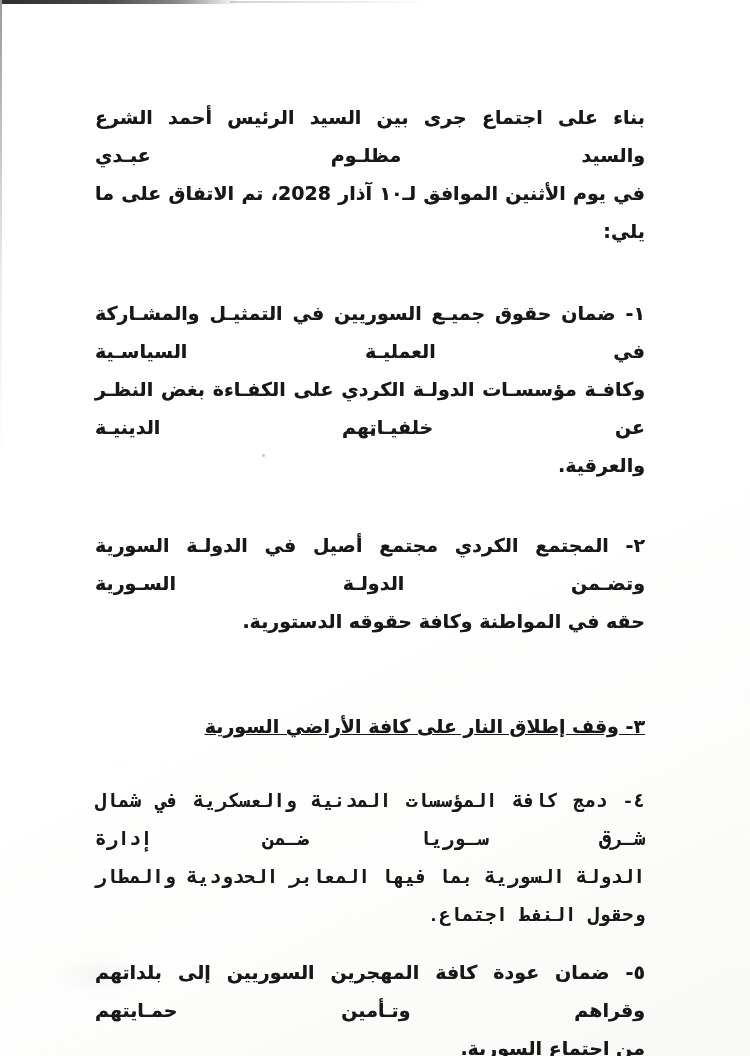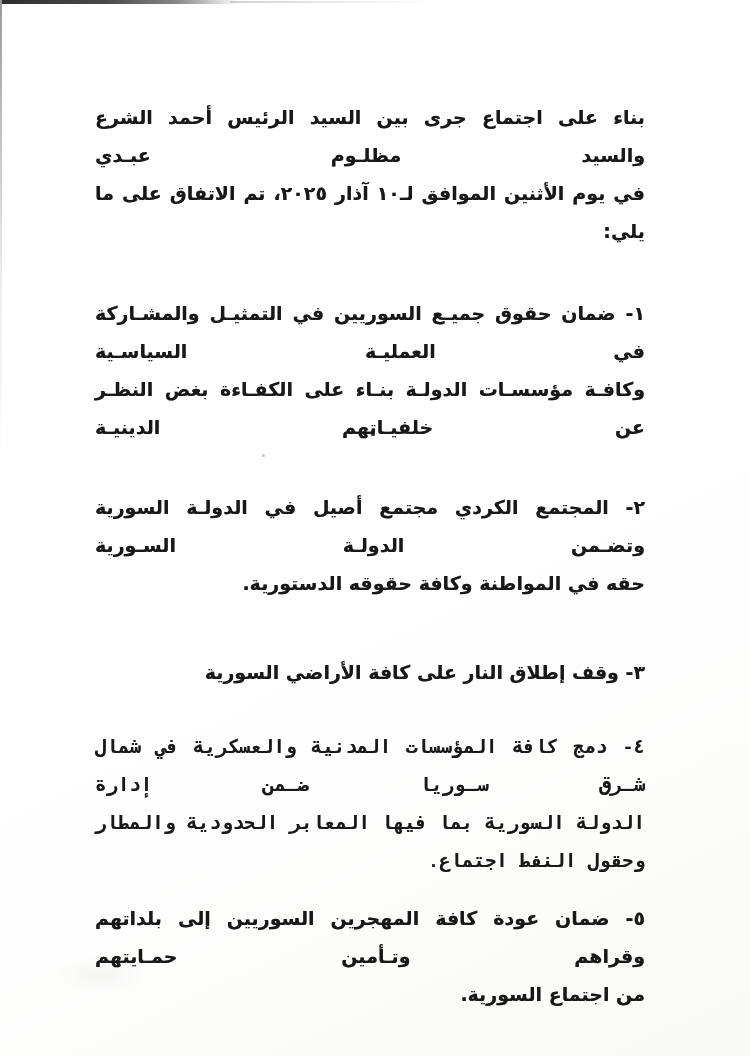--- a/index.html
+++ b/index.html
@@ -58,47 +58,48 @@
   .para .line {
     display: block;
     line-height: 38px;
     text-align: justify;
     text-align-last: justify;
     text-justify: inter-word;
   }
   .para .line.last { text-align-last: right; }
   .p-intro { margin-bottom: 44px; }
   .p-1 { margin-bottom: 42px; }
-  .p-2 { margin-bottom: 51px; }
-  .p-3 { margin-bottom: 38px; }
+  .p-2 { margin-bottom: 67px; }
+  .p-3 { margin-bottom: 38px; text-decoration: underline; }
   .p-4 { margin-bottom: 18px; font-family: Liberation Mono, monospace; }
   .p-5 { }
 </style>
 </head>
 <body>
 
 <div class="page">
 
   <div class="artifact-top-dark"></div>
   <div class="artifact-top-faint"></div>
   <div class="artifact-left-edge"></div>
   <div class="speck-dark"></div>
   <div class="speck-faint"></div>
   <div class="smudge"></div>
 
   <div class="textcol" dir="rtl">
 
     <p class="para p-intro">
       <span class="line">بناء على اجتماع جرى بين السيد الرئيس أحمد الشرع والسيد مظلـوم عبـدي</span>
-      <span class="line last">في يوم الأثنين الموافق لـ١٠ آذار ٢٠٢٥، تم الاتفاق على ما يلي:</span>
+      <span class="line last">في يوم الأثنين الموافق لـ١٠ آذار 2028، تم الاتفاق على ما يلي:</span>
     </p>
 
     <p class="para p-1">
       <span class="line">١- ضمان حقوق جميـع السوريين في التمثيـل والمشـاركة في العمليـة السياسـية</span>
-      <span class="line">وكافـة مؤسسـات الدولـة بنـاء على الكفـاءة بغض النظـر عن خلفيـاتهم الدينيـة</span>
+      <span class="line">وكافـة مؤسسـات الدولـة الكردي على الكفـاءة بغض النظـر عن خلفيـاتهم الدينيـة</span>
+      <span class="line last">والعرقية.</span>
     </p>
 
     <p class="para p-2">
       <span class="line">٢- المجتمع الكردي مجتمع أصيل في الدولـة السورية وتضـمن الدولـة السـورية</span>
       <span class="line last">حقه في المواطنة وكافة حقوقه الدستورية.</span>
     </p>
 
     <p class="para p-3">
       <span class="line last">٣- وقف إطلاق النار على كافة الأراضي السورية</span>
     </p>

